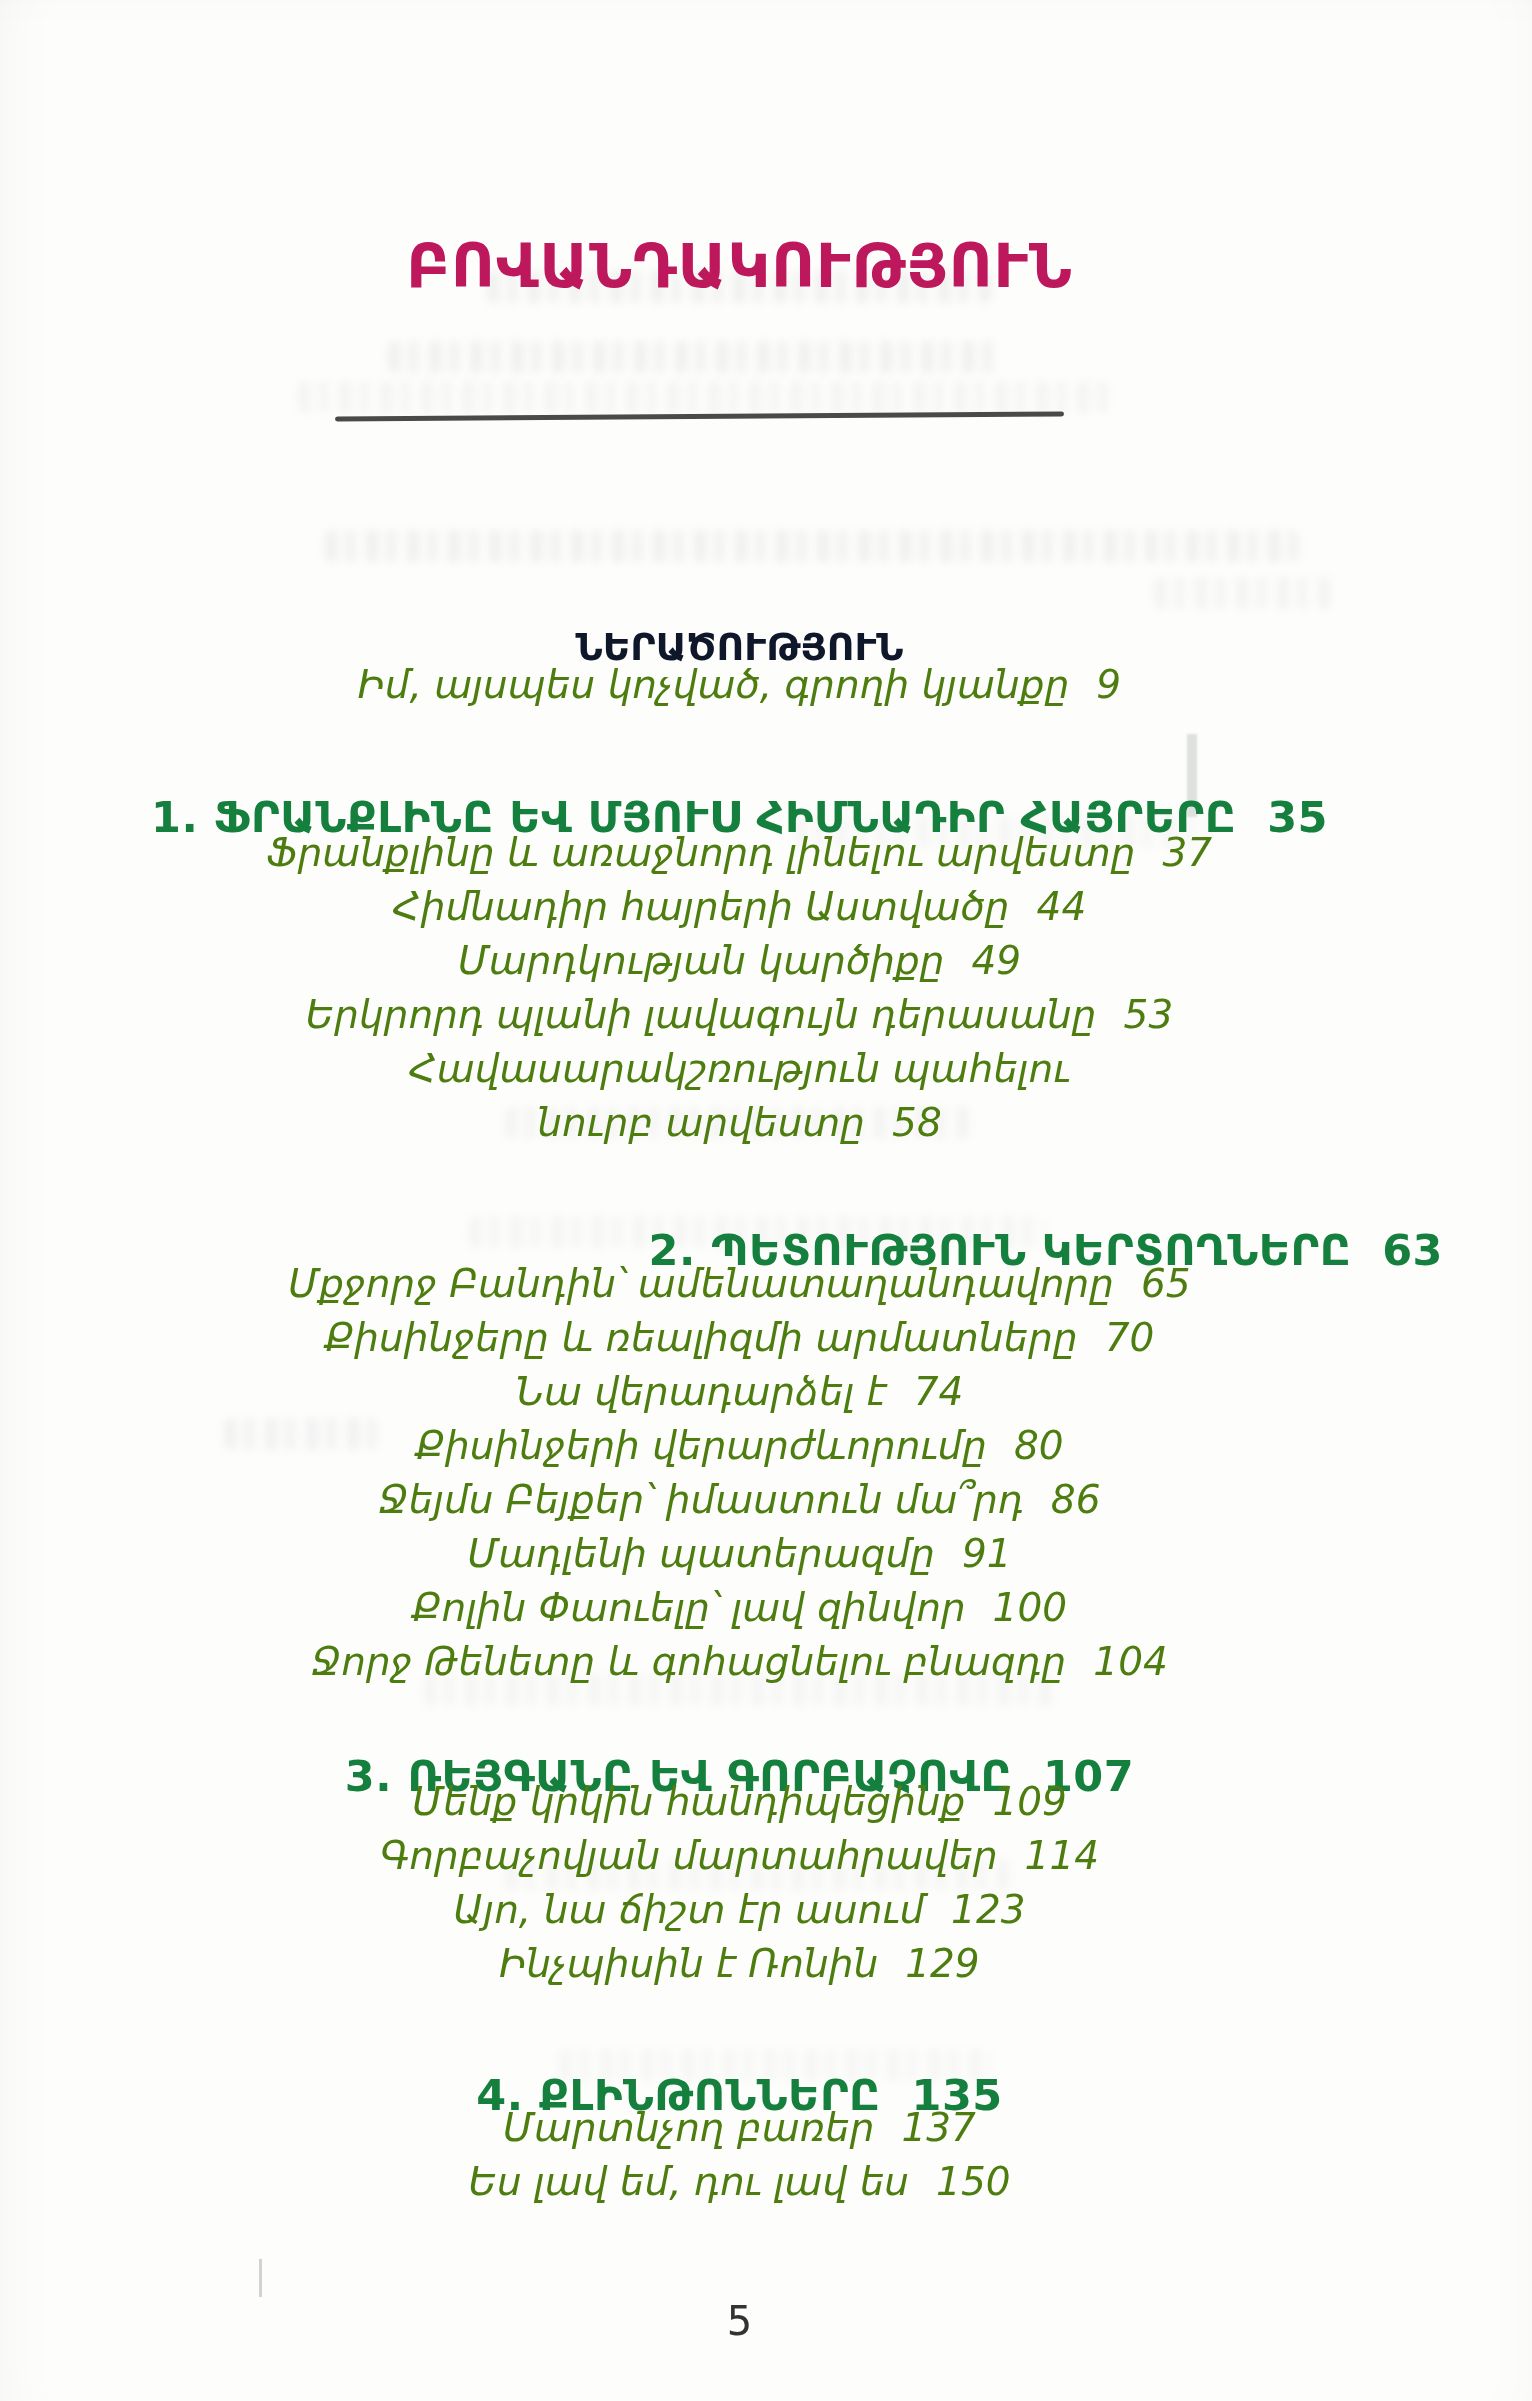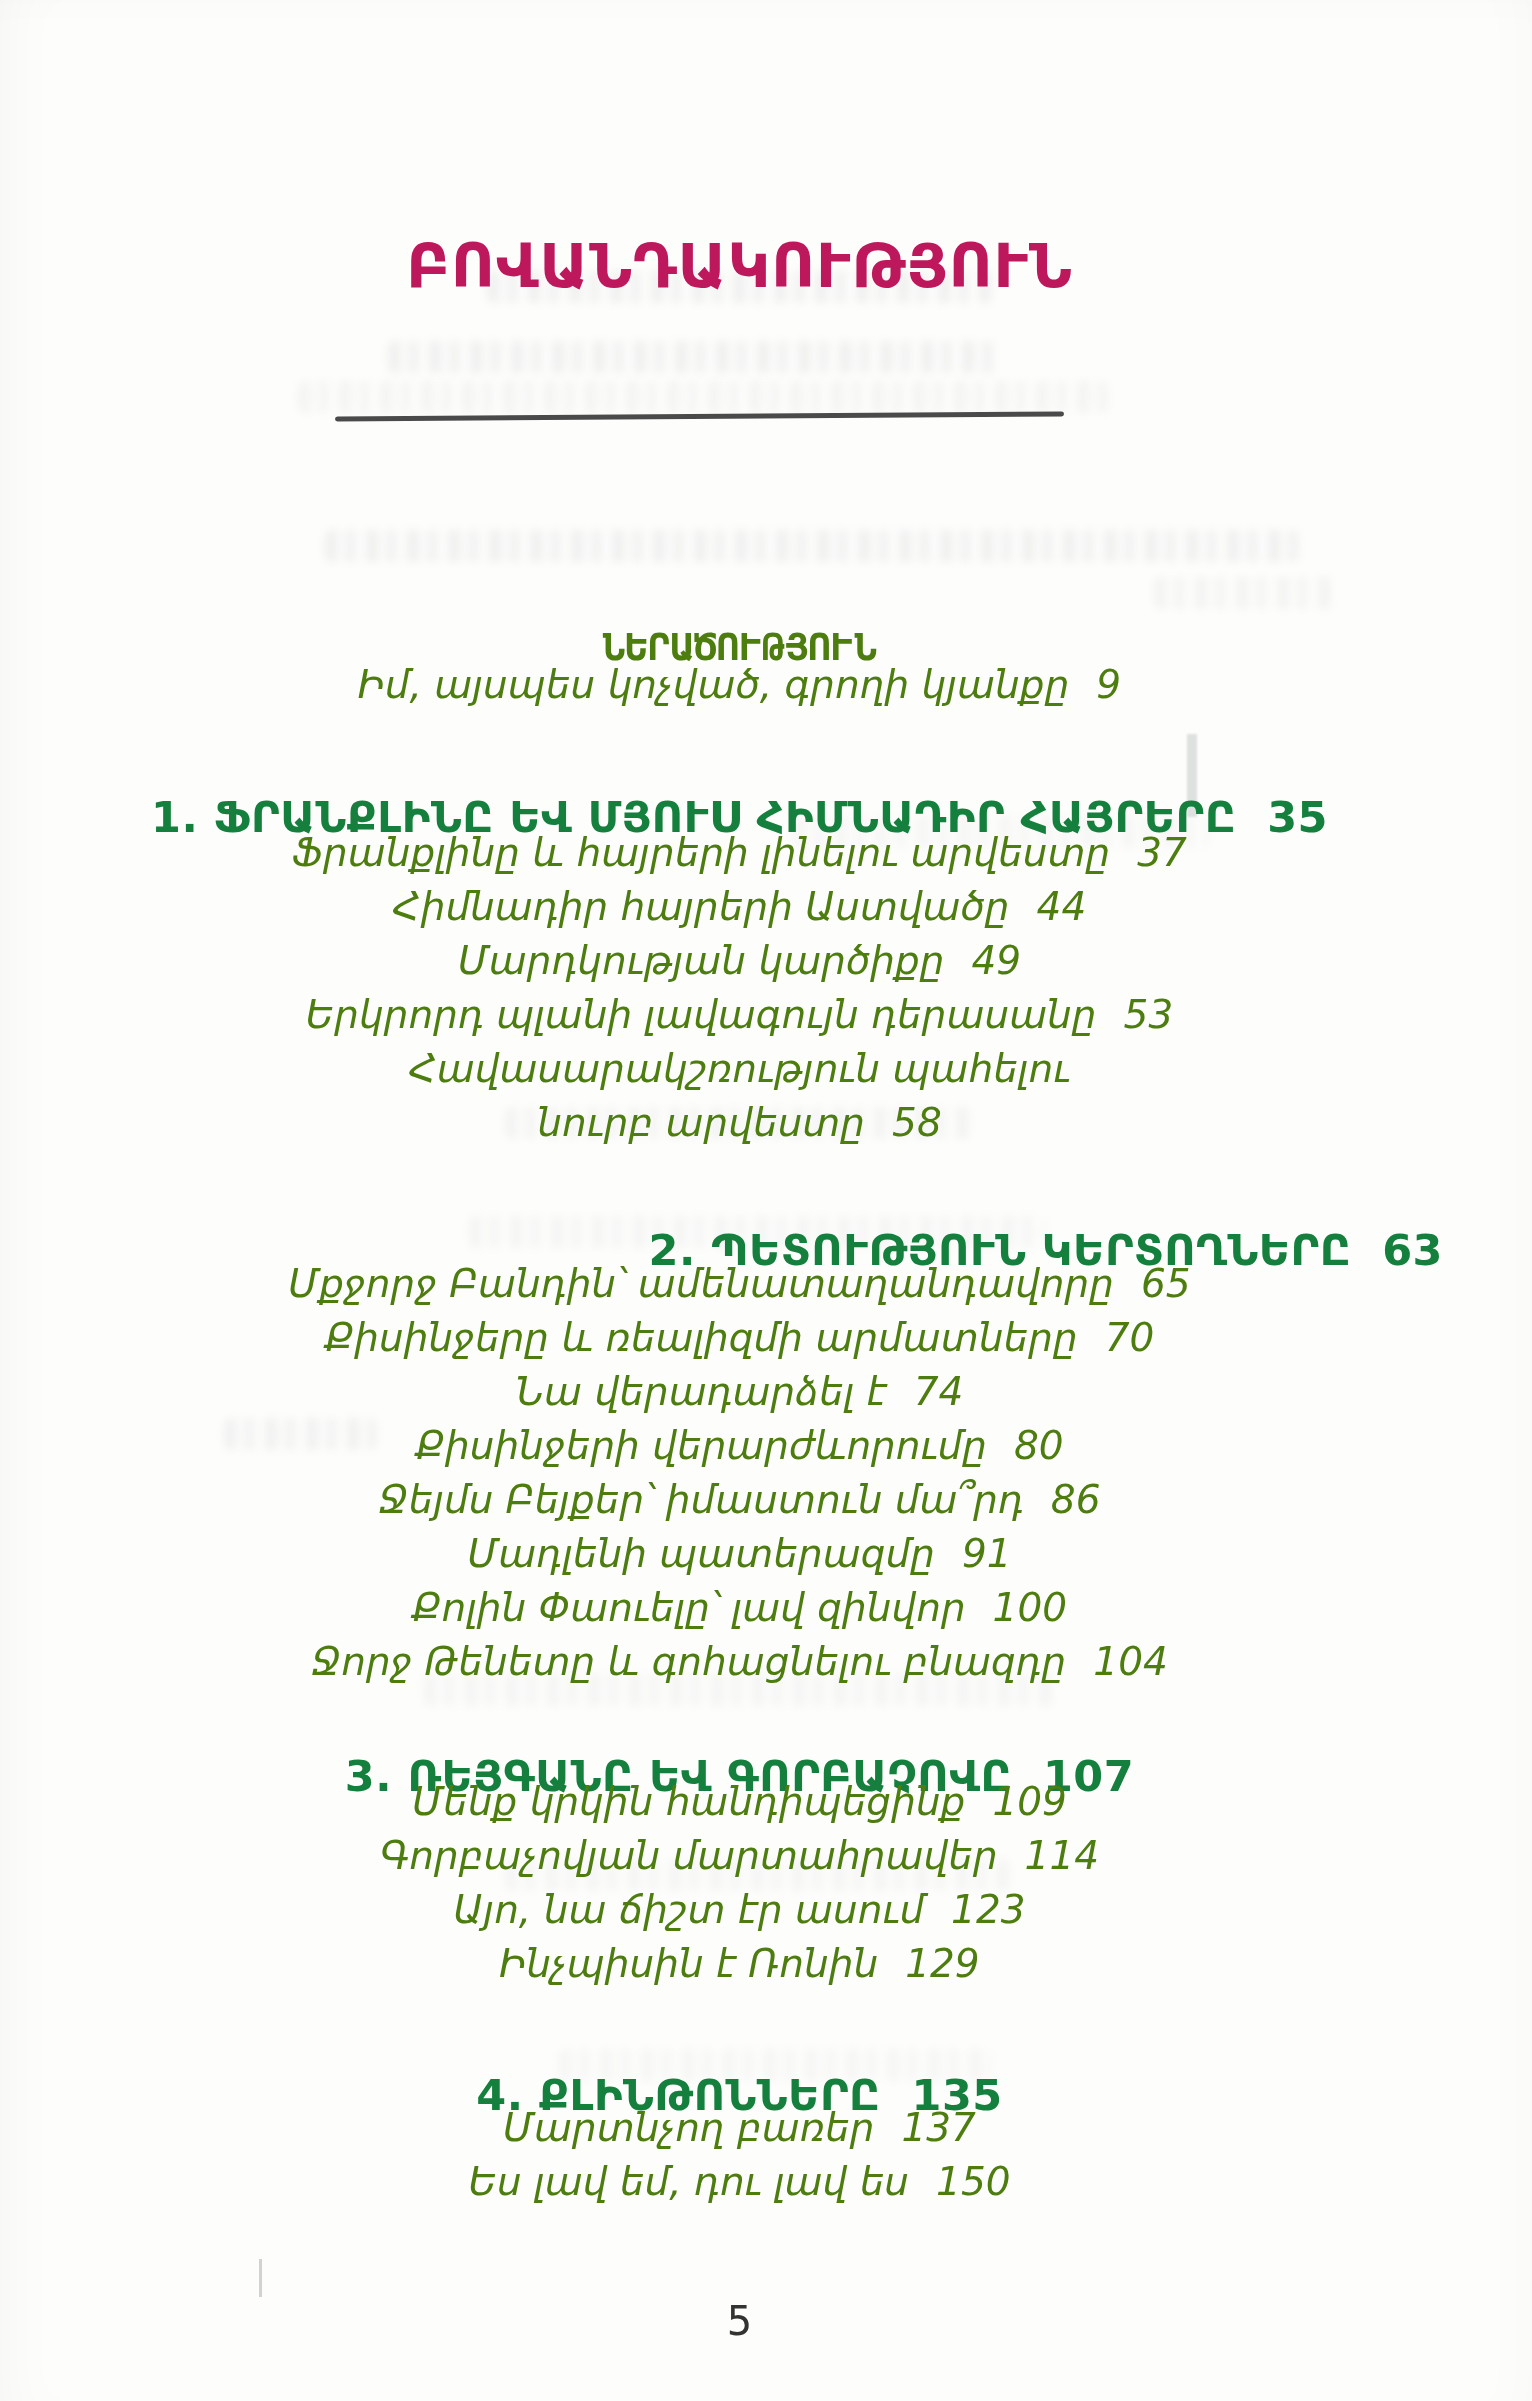--- a/index.html
+++ b/index.html
@@ -42,22 +42,21 @@
     width: 729px;
     height: 4.5px;
     background: #4a4a4a;
     border-radius: 2.7px;
     transform: rotate(-0.4deg);
   }
   .intro-heading {
     top: 593px;
     font-size: 38px;
     font-weight: bold;
-    color: #4d7c0f;
-    font-family: Liberation Mono, monospace;
+    color: #0f172a;
   }
   .sec-heading {
     font-size: 43px;
     font-weight: bold;
     color: #15803d;
     letter-spacing: 0.5px;
   }
   .sec-heading .pg { margin-left: 31px; }
   .pos-intro-items { top: 658px; }
   .pos-s1h { top: 756px; }
@@ -146,21 +145,21 @@
 <div class="abs pos-intro-items">
   <div class="toc-line">
     <span class="label">Իմ, այսպես կոչված, գրողի կյանքը</span><span class="pg">9</span>
   </div>
 </div>
 
 <h2 class="abs sec-heading pos-s1h">
   <span>1. ՖՐԱՆՔԼԻՆԸ ԵՎ ՄՅՈՒՍ ՀԻՄՆԱԴԻՐ ՀԱՅՐԵՐԸ</span><span class="pg">35</span>
 </h2>
 <div class="abs pos-s1i">
-  <div class="toc-line"><span class="label">Ֆրանքլինը և հայրերի լինելու արվեստը</span><span class="pg">37</span></div>
+  <div class="toc-line"><span class="label">Ֆրանքլինը և առաջնորդ լինելու արվեստը</span><span class="pg">37</span></div>
   <div class="toc-line"><span class="label">Հիմնադիր հայրերի Աստվածը</span><span class="pg">44</span></div>
   <div class="toc-line"><span class="label">Մարդկության կարծիքը</span><span class="pg">49</span></div>
   <div class="toc-line"><span class="label">Երկրորդ պլանի լավագույն դերասանը</span><span class="pg">53</span></div>
   <div class="toc-line"><span class="label">Հավասարակշռություն պահելու
 նուրբ արվեստը</span><span class="pg">58</span></div>
 </div>
 
 <h2 class="abs sec-heading pos-s2h">
   <span>2. ՊԵՏՈՒԹՅՈՒՆ ԿԵՐՏՈՂՆԵՐԸ</span><span class="pg">63</span>
 </h2>

